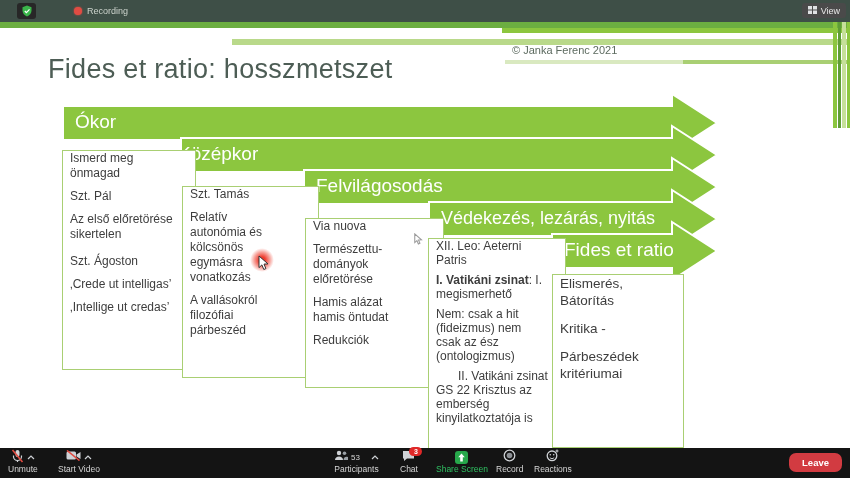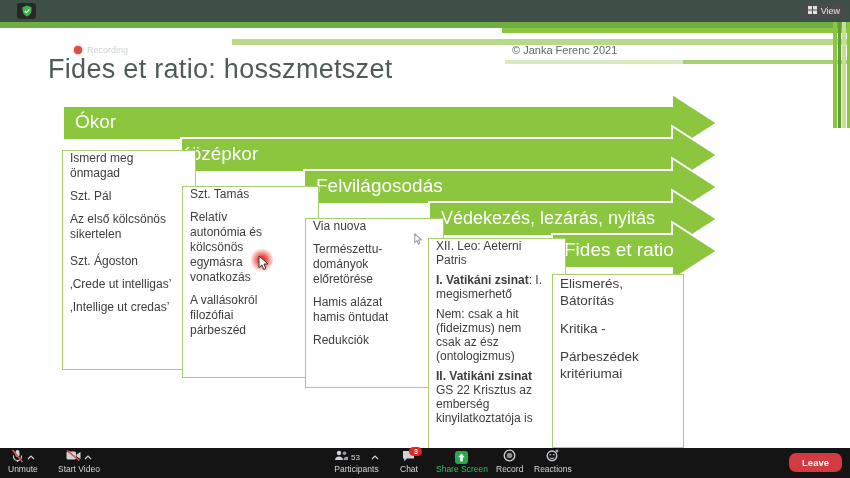--- a/index.html
+++ b/index.html
@@ -3,21 +3,21 @@
 <meta charset="utf-8">
 <style>
   html,body{margin:0;padding:0;background:#000;}
   .stage{position:relative;width:850px;height:478px;background:#fff;overflow:hidden;
          font-family:"Liberation Sans",sans-serif;}
 
   
   .topbar{position:absolute;left:0;top:0;width:850px;height:22px;background:#3e4f47;}
   .shield-wrap{position:absolute;left:17px;top:3px;width:19px;height:16px;background:#272727;
                border-radius:3px;display:flex;align-items:center;justify-content:center;cursor:pointer;}
-  .rec{position:absolute;left:74px;top:0;height:22px;display:flex;align-items:center;gap:5px;margin-top:39px;}
+  .rec{position:absolute;left:74px;top:0;height:22px;display:flex;align-items:center;gap:5px;}
   .rec-dot{width:8px;height:8px;border-radius:50%;background:#e04c43;box-shadow:0 0 2px #e04c43;}
   .rec-label{font-size:9px;color:#ccd3cc;}
   .view-btn{position:absolute;right:4px;top:3px;height:15px;background:#4a4a4a;border-radius:3px;
             display:flex;align-items:center;gap:4px;padding:0 6px;font-size:9px;color:#e8e8e8;cursor:pointer;}
 
   
   .stripe{position:absolute;}
   .st-a{left:0;top:22px;width:850px;height:6px;background:#6cae41;}
   .st-b{left:502px;top:28px;width:348px;height:5px;background:#8cc63f;}
   .st-c{left:232px;top:39px;width:618px;height:6px;background:#b9d98a;}
@@ -37,21 +37,21 @@
   .arrow-label{position:absolute;color:#fff;font-size:19px;white-space:nowrap;}
 
   
   .pbox{position:absolute;background:#fff;border:1px solid #a9cf73;color:#3d3d3d;
         padding:0 7px;font-size:12px;line-height:15px;overflow:hidden;}
   .pbox p{margin:0 0 8px 0;white-space:pre-line;}
   .pbox .gap-above{margin-top:12px;}
   .pbox-dense p{margin:0 0 6px 0;line-height:14px;}
   .pbox-big{font-size:13.5px;line-height:17px;}
   .pbox-big p{margin:0 0 11px 0;}
-  .bold-blk{font-weight:bold;display:block;}
+  .bold-blk{font-weight:normal;display:block;margin-left:22px;}
   .bold-in{font-weight:bold;}
 
   
   .red-glow{position:absolute;left:250px;top:248px;width:24px;height:24px;border-radius:50%;
     background:radial-gradient(circle,rgba(238,48,34,.95) 0 18%,rgba(238,62,46,.5) 45%,rgba(238,62,46,0) 70%);}
   .cursor-main{position:absolute;left:258px;top:255px;}
   .cursor-ghost{position:absolute;left:414px;top:232px;opacity:.85;}
 
   
   .toolbar{position:absolute;left:0;bottom:0;width:850px;height:30px;background:#141414;}
@@ -129,21 +129,21 @@
   <div class="arrow-label" style="left:75px;top:111px">Ókor</div>
   <div class="arrow-label" style="left:178px;top:143px">Középkor</div>
   <div class="arrow-label" style="left:316px;top:175px">Felvilágosodás</div>
   <div class="arrow-label" style="left:441px;top:208px;font-size:18px">Védekezés, lezárás, nyitás</div>
   <div class="arrow-label" style="left:564px;top:239px">Fides et ratio</div>
 
   <div class="pbox" style="left:62px;top:150px;width:118px;height:218px">
     <p>Ismerd meg
 önmagad</p>
     <p>Szt. Pál</p>
-    <p>Az első kölcsönös
+    <p>Az első előretörése
 sikertelen</p>
     <p class="gap-above">Szt. Ágoston</p>
     <p>‚Crede ut intelligas’</p>
     <p>‚Intellige ut credas’</p>
   </div>
 
   <div class="pbox" style="left:182px;top:186px;width:121px;height:190px">
     <p>Szt. Tamás</p>
     <p>Relatív
 autonómia és

